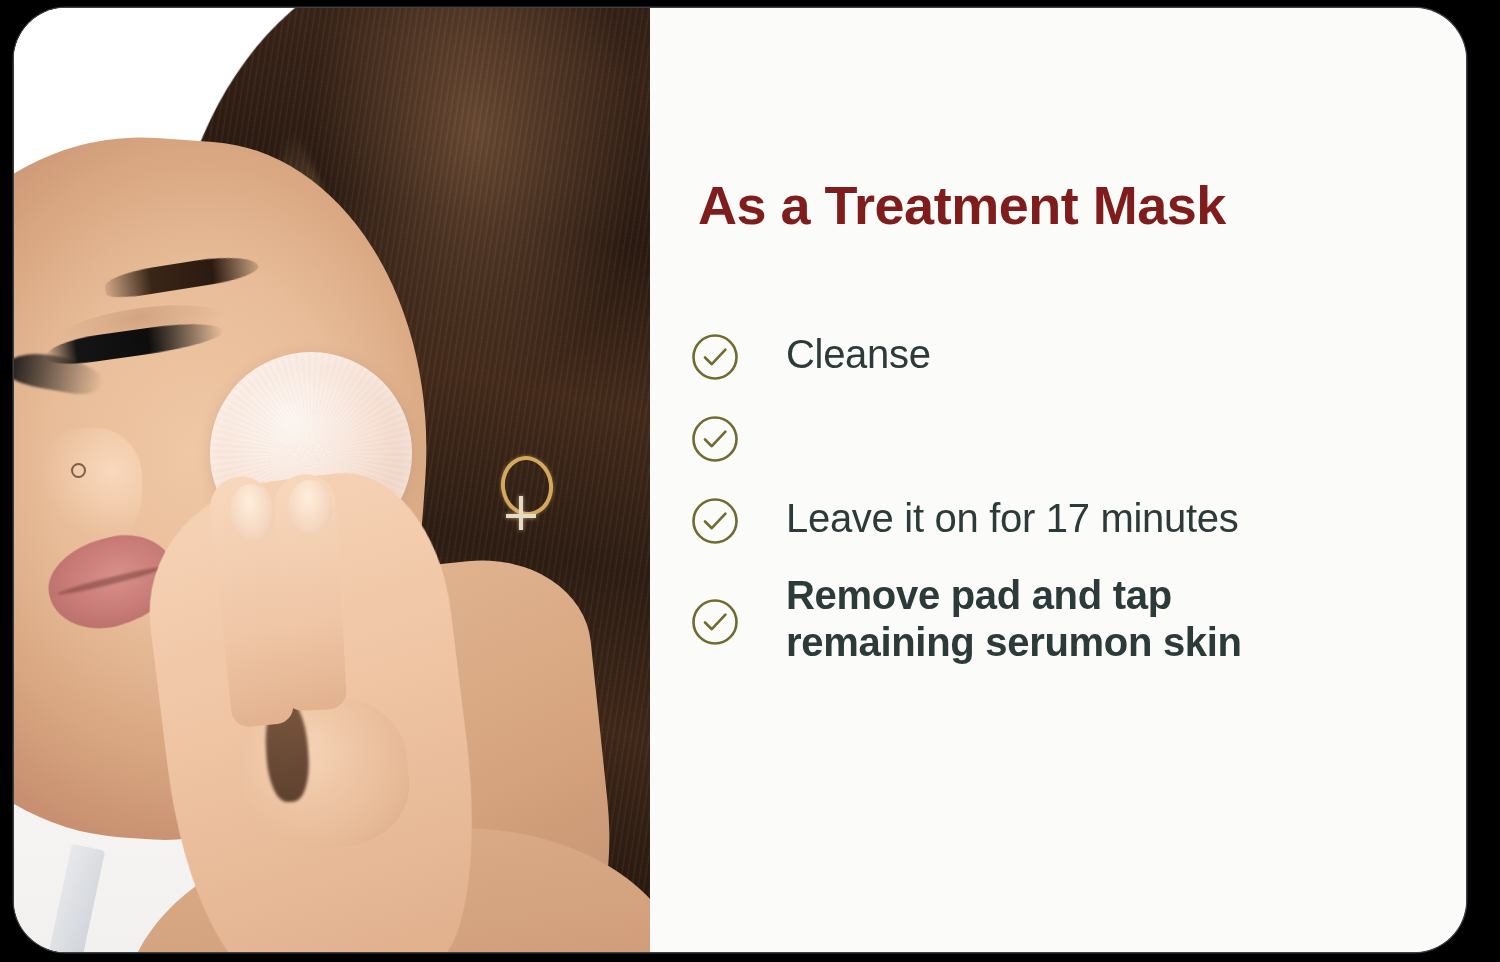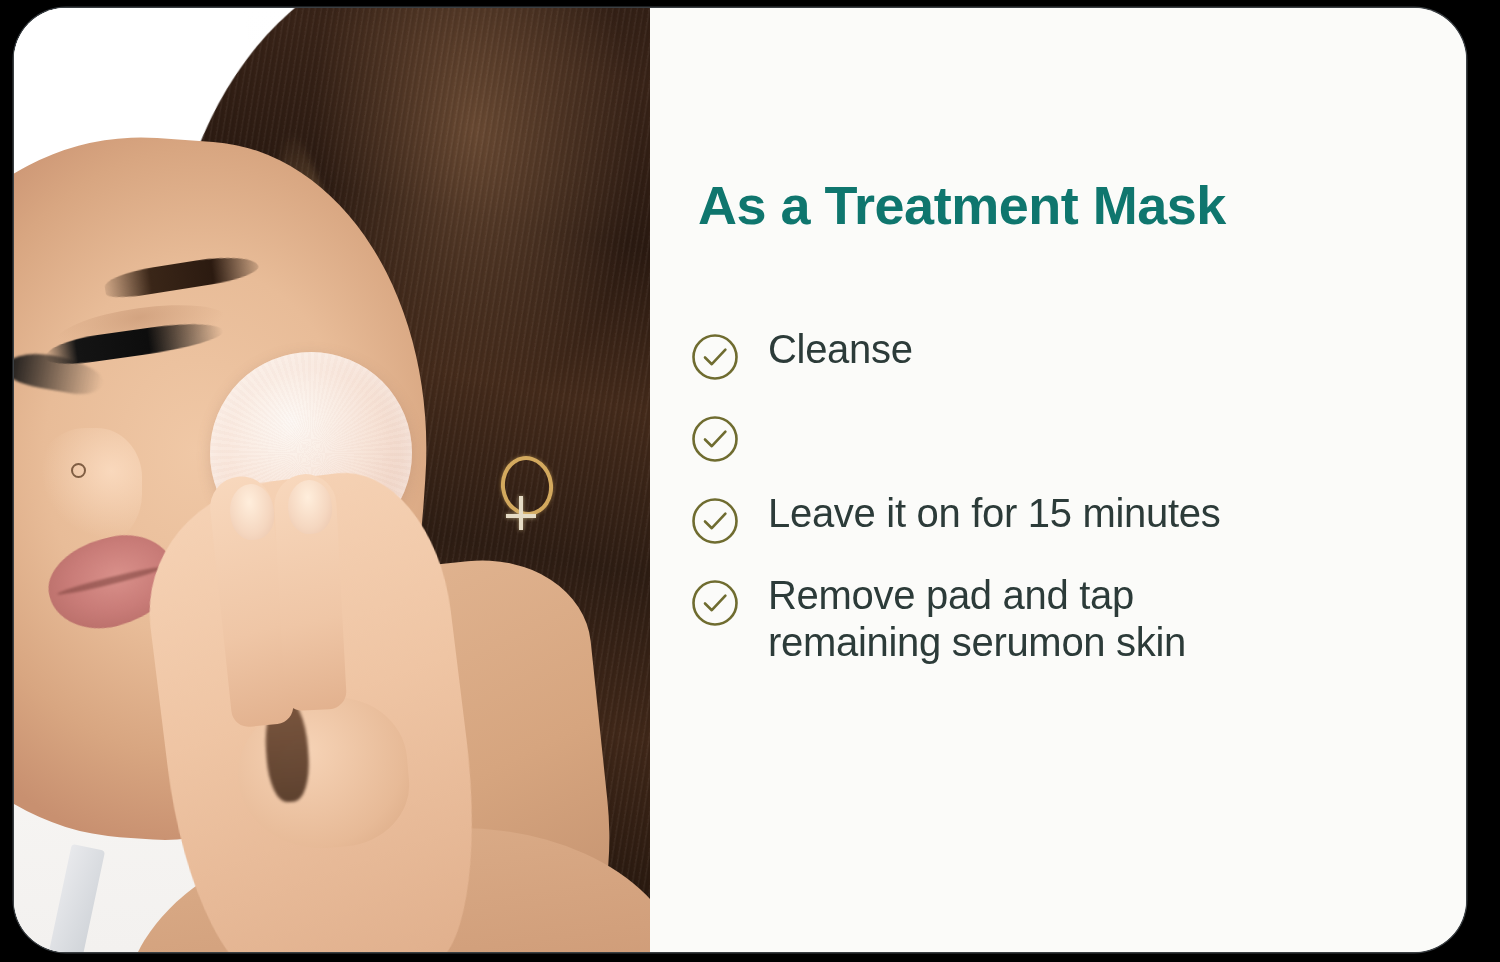--- a/index.html
+++ b/index.html
@@ -337,41 +337,42 @@
   }
 
   .title {
     position: absolute;
     left: 48px;
     top: 168px;
     margin: 0;
     font-size: 54px;
     font-weight: 700;
     letter-spacing: -0.5px;
-    color: #0f766e;
+    color: #7f1d1d;
     line-height: 1.1;
     white-space: nowrap;
   }
 
   .checklist {
     position: absolute;
     left: 40px;
     top: 318px;
     right: 32px;
     list-style: none;
     margin: 0;
     padding: 0;
   }
 
   .check-item {
     display: flex;
-    align-items: flex-start;
+    align-items: center;
     margin-bottom: 26px;
-  }
-  .check-item:last-child { margin-bottom: 0; }
+    gap: 18px;
+  }
+  .check-item:last-child { margin-bottom: 0; font-weight: bold; }
 
   .check-icon {
     flex: 0 0 auto;
     width: 50px;
     height: 50px;
     margin-right: 28px;
     margin-top: 6px;
   }
   .check-icon svg { display: block; width: 50px; height: 50px; }
 
@@ -443,21 +444,21 @@
         </span>
       </li>
 
       <li class="check-item">
         <span class="check-icon">
           <svg viewBox="0 0 50 50" xmlns="http://www.w3.org/2000/svg">
             <circle cx="25" cy="25" r="21.5" fill="none" stroke="#6F6C30" stroke-width="2.6"></circle>
             <path d="M15 25.5 L21.8 32.2 L35.4 17.6" fill="none" stroke="#6F6C30" stroke-width="2.6" stroke-linecap="round" stroke-linejoin="round"></path>
           </svg>
         </span>
-        <span class="check-text">Leave it on for 15 minutes</span>
+        <span class="check-text">Leave it on for 17 minutes</span>
       </li>
 
       <li class="check-item">
         <span class="check-icon">
           <svg viewBox="0 0 50 50" xmlns="http://www.w3.org/2000/svg">
             <circle cx="25" cy="25" r="21.5" fill="none" stroke="#6F6C30" stroke-width="2.6"></circle>
             <path d="M15 25.5 L21.8 32.2 L35.4 17.6" fill="none" stroke="#6F6C30" stroke-width="2.6" stroke-linecap="round" stroke-linejoin="round"></path>
           </svg>
         </span>
         <span class="check-text">Remove pad and tap

